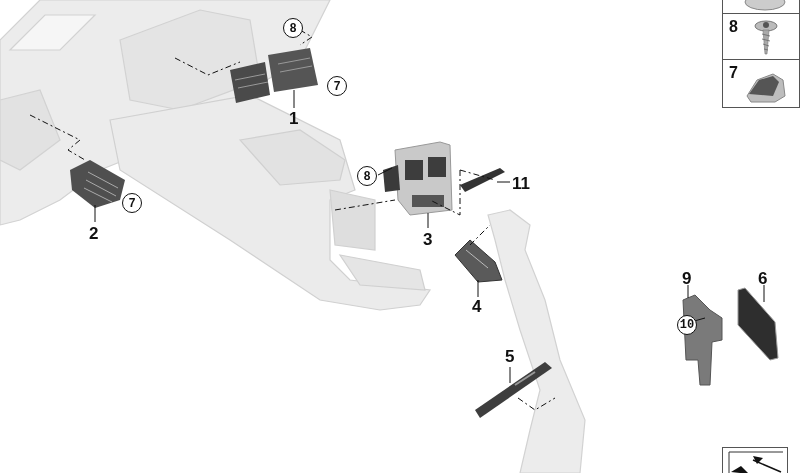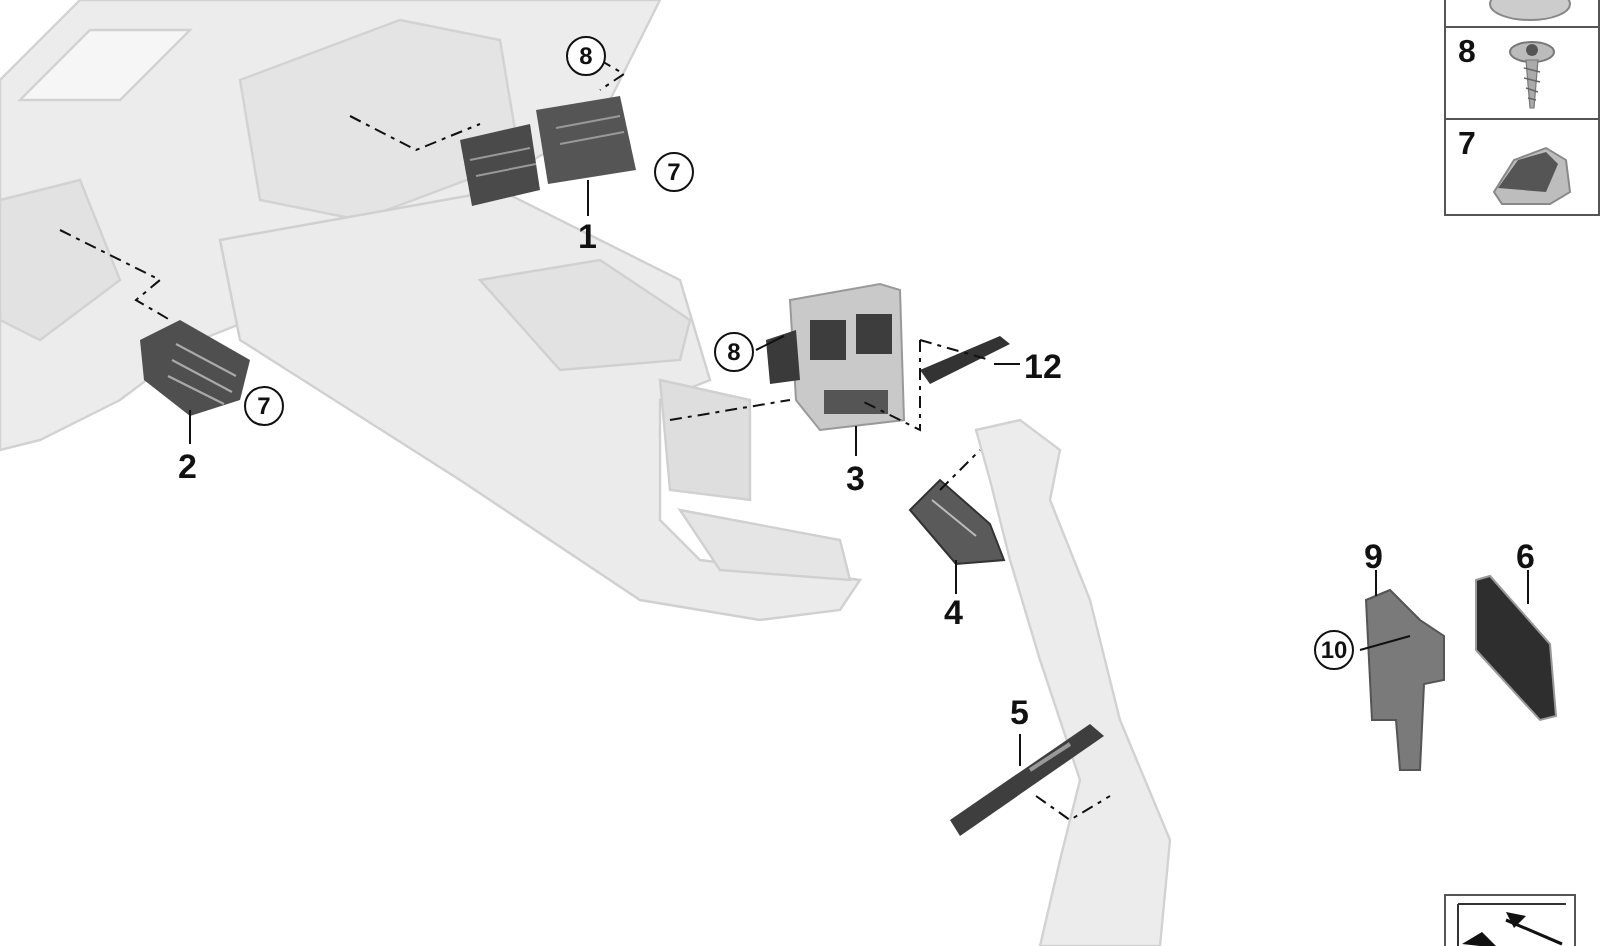--- a/index.html
+++ b/index.html
@@ -101,28 +101,28 @@
   </svg>
 
   
   <div class="callout" style="left:289px;top:110px;">1</div>
   <div class="callout" style="left:89px;top:225px;">2</div>
   <div class="callout" style="left:423px;top:231px;">3</div>
   <div class="callout" style="left:472px;top:298px;">4</div>
   <div class="callout" style="left:505px;top:348px;">5</div>
   <div class="callout" style="left:758px;top:270px;">6</div>
   <div class="callout" style="left:682px;top:270px;">9</div>
-  <div class="callout" style="left:512px;top:175px;">12</div>
+  <div class="callout" style="left:512px;top:175px;">11</div>
 
   
   <div class="circ" style="left:283px;top:18px;">8</div>
   <div class="circ" style="left:327px;top:76px;">7</div>
   <div class="circ" style="left:122px;top:193px;">7</div>
   <div class="circ" style="left:357px;top:166px;">8</div>
-  <div class="circ" style="left:657px;top:315px;">10</div>
+  <div class="circ" style="left:677px;top:315px;font-family:Liberation Mono, monospace;">10</div>
 
   
   <div class="legend">
     <div class="legend-cell" style="top:0;height:14px;">
       <svg width="76" height="14">
         <ellipse cx="42" cy="2" rx="20" ry="8" fill="#ccc" stroke="#888"></ellipse>
       </svg>
     </div>
     <div class="legend-cell" style="top:14px;height:46px;">
       <span class="legend-num">8</span>

